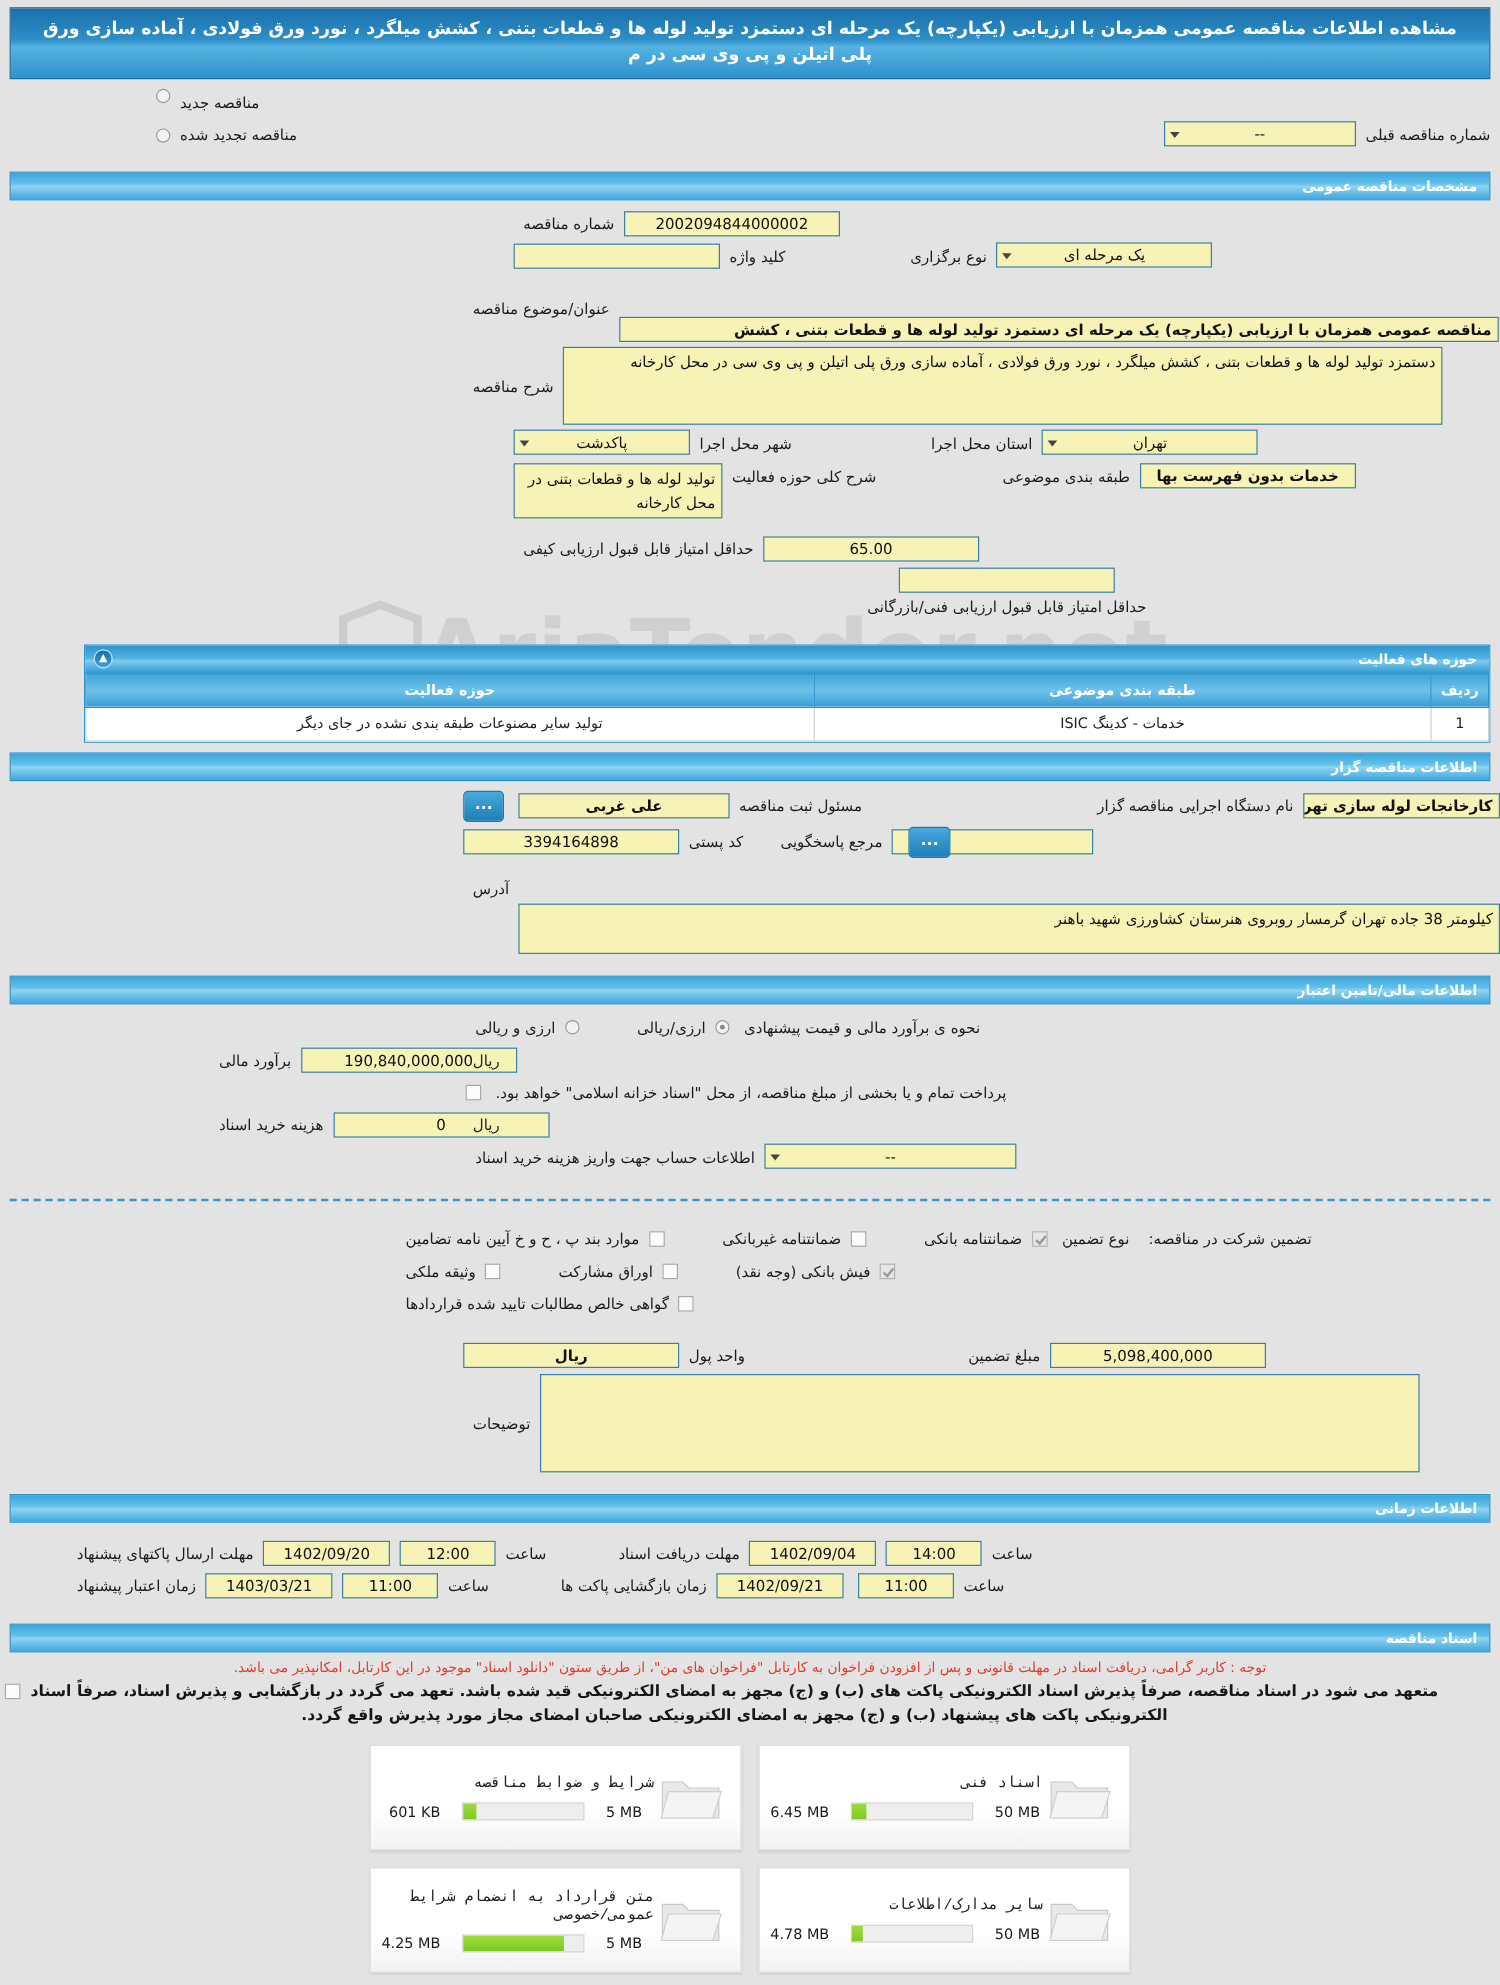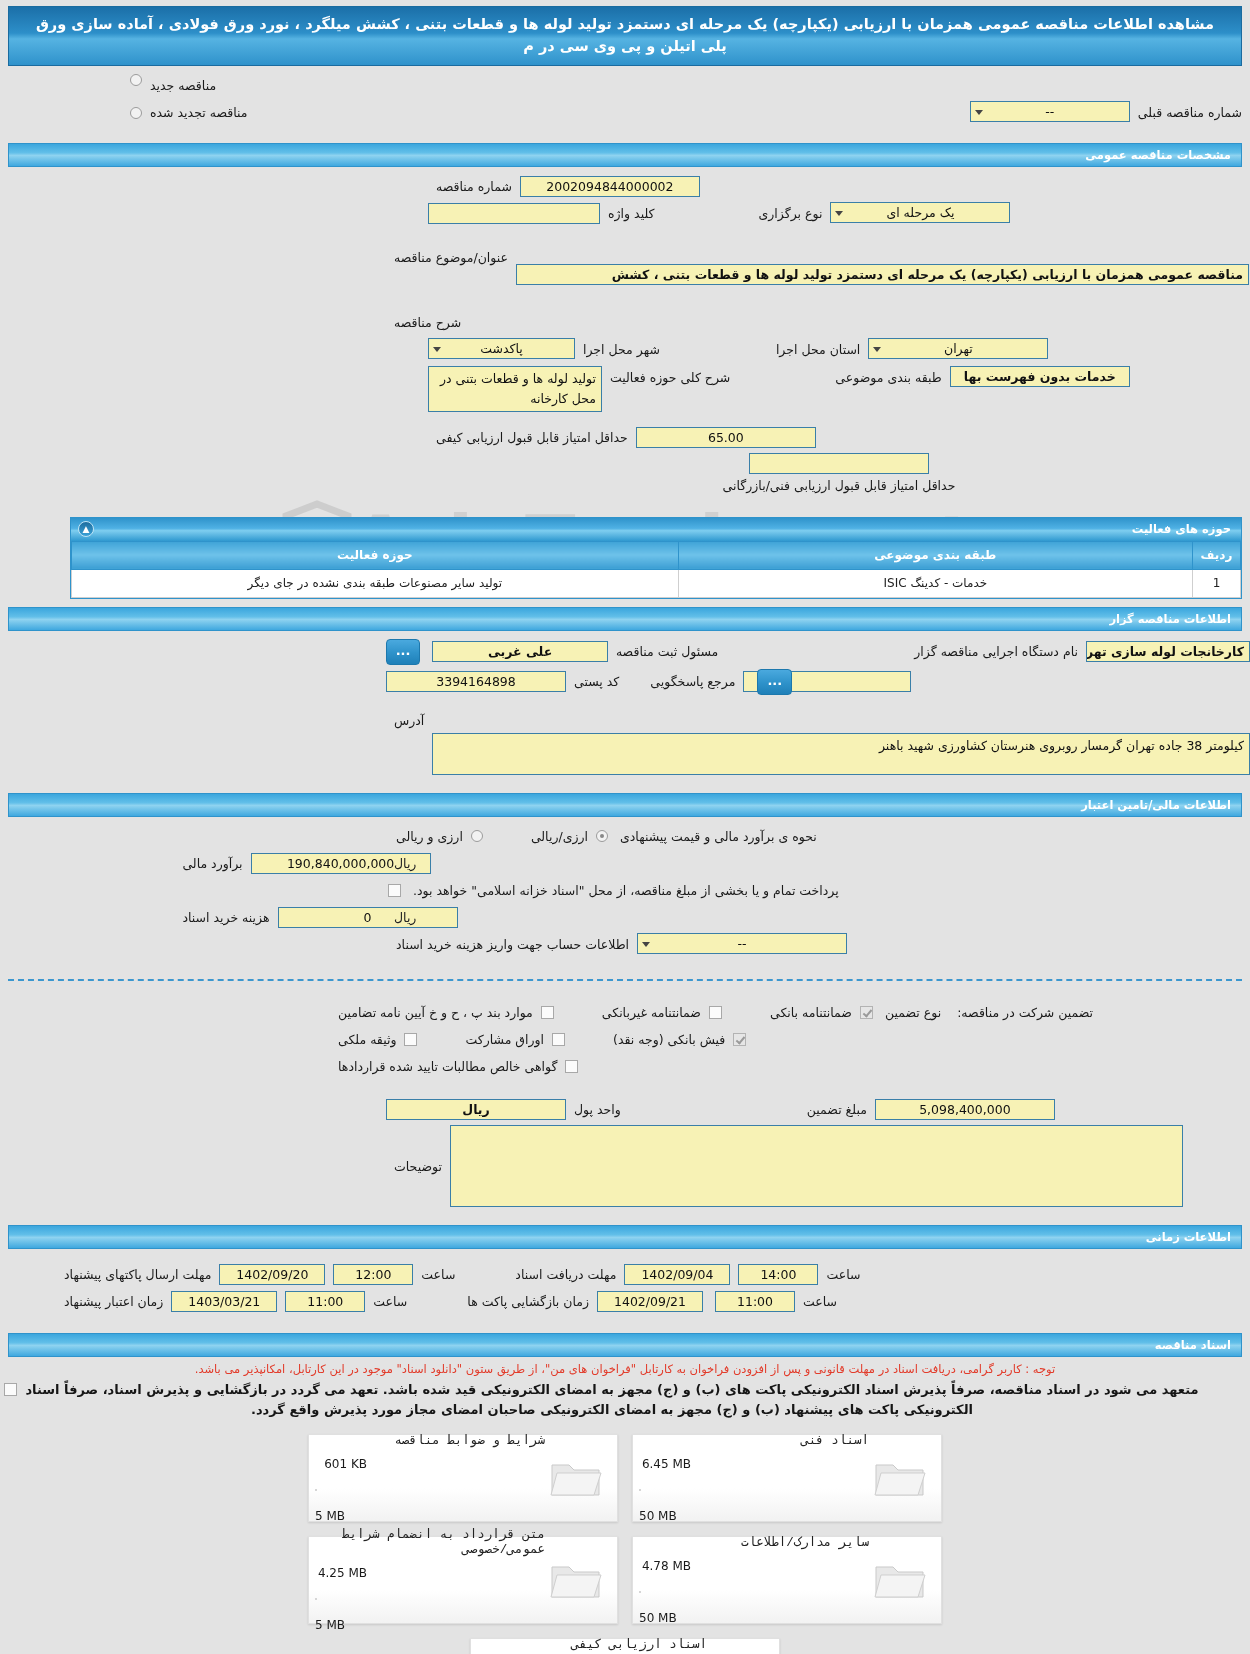--- a/index.html
+++ b/index.html
@@ -305,26 +305,25 @@
   }
   .doc-title {
     font-size: 12.5px;
     color: #222;
     text-align: right;
     line-height: 1.2;
     font-family: Liberation Mono, monospace;
   }
   .bar-line {
     display: flex;
-    align-items: flex-start;
+    align-items: center;
     direction: ltr;
     font-size: 12px;
     color: #1a1a1a;
     gap: 18px;
-    flex-direction: column;
   }
   .bar-line .used { min-width: 52px; text-align: right; }
   .bar-line .max  { min-width: 40px; text-align: left; }
   .pbar {
     flex: 1;
     height: 15px;
     background: #eeeeee;
     border: 1px solid #d6d6d6;
     position: relative;
     overflow: hidden;
@@ -391,20 +390,21 @@
       <span class="lbl" style="margin-right:88px;">کلید واژه</span>
       <span class="fld empty" style="width:172px;"></span>
     </div>
 
     <div class="row center" style="padding-left:386px;">
       <span class="fld bold right" style="width:733px;">مناقصه عمومی همزمان با ارزیابی (یکپارچه) یک مرحله ای دستمزد تولید لوله ها و قطعات بتنی ، کشش</span>
       <span class="lbl">عنوان/موضوع مناقصه</span>
     </div>
 
     <div class="row" style="padding-left:386px;">
+      <span class="fld area" style="width:733px; height:65px;">دستمزد تولید لوله ها و قطعات بتنی ، کشش میلگرد ، نورد ورق فولادی ، آماده سازی ورق پلی اتیلن و پی وی سی در محل کارخانه</span>
       <span class="lbl" style="padding-top:24px;">شرح مناقصه</span>
     </div>
 
     <div class="row center" style="padding-left:428px;">
       <span class="selwrap">
         <span class="fld" style="width:180px; display:inline-block;">تهران</span>
         <span class="caret"></span>
       </span>
       <span class="lbl">استان محل اجرا</span>
       <span class="lbl" style="margin-right:100px;">شهر محل اجرا</span>

